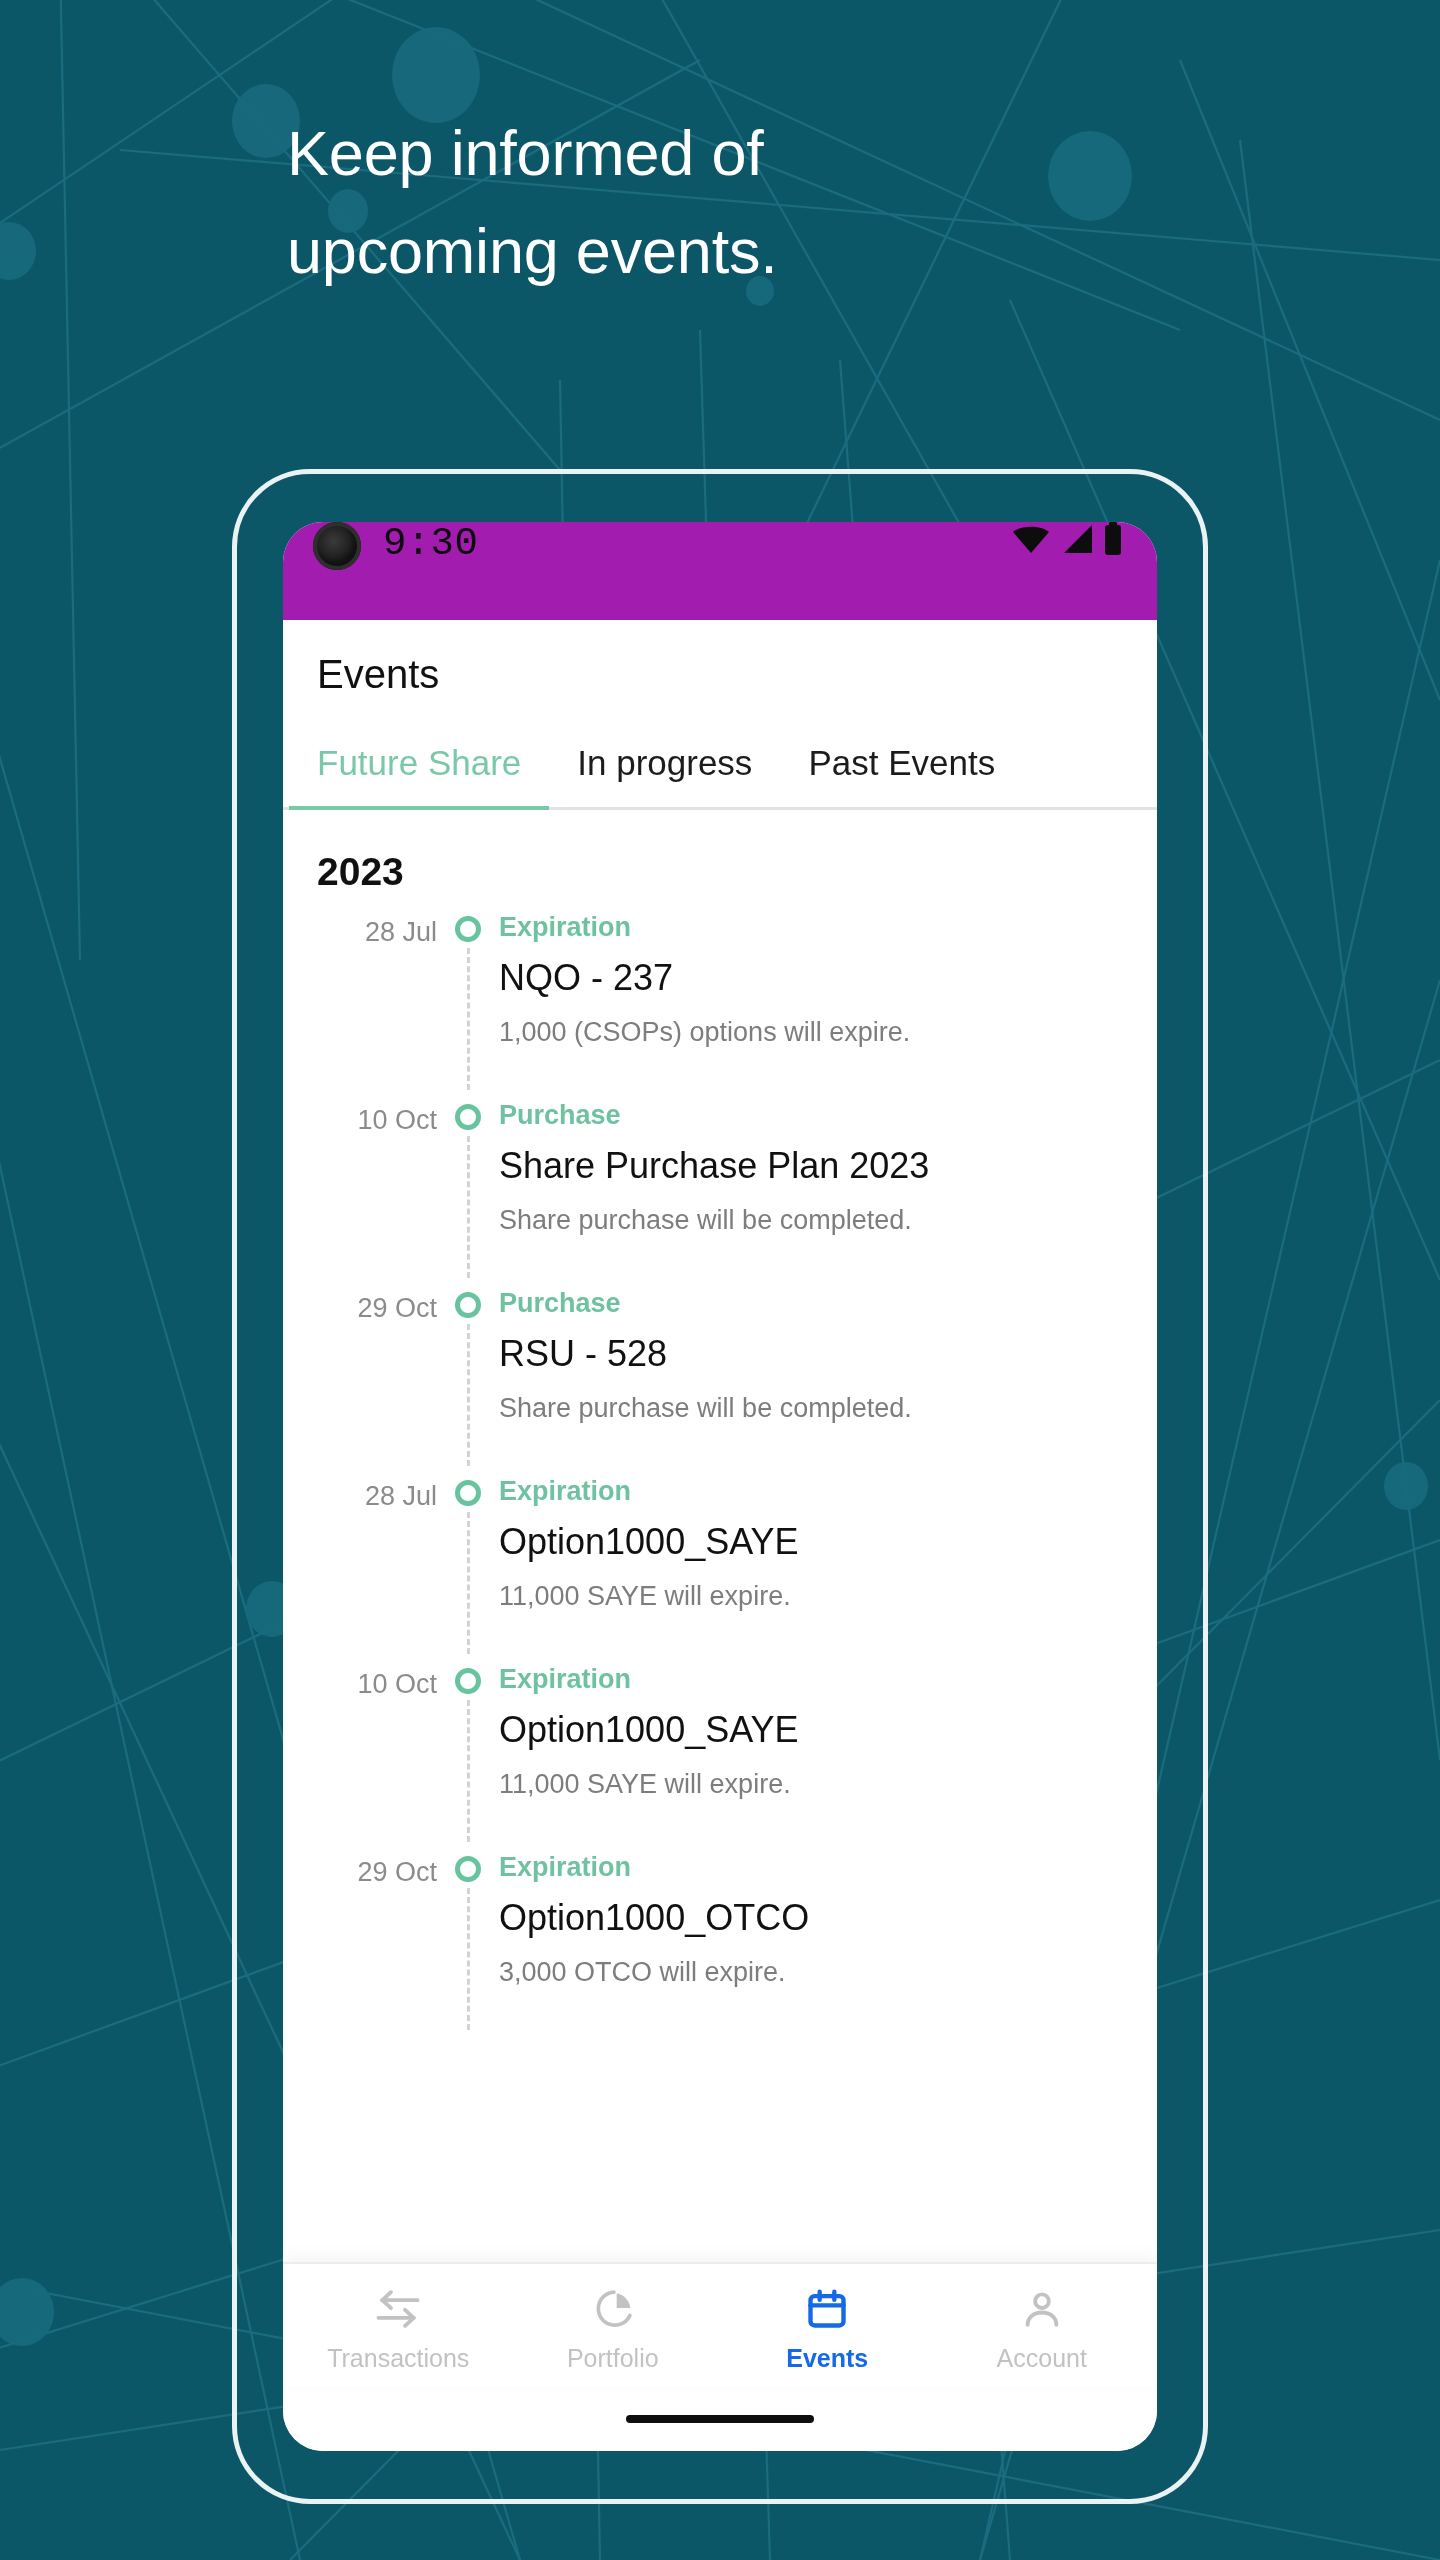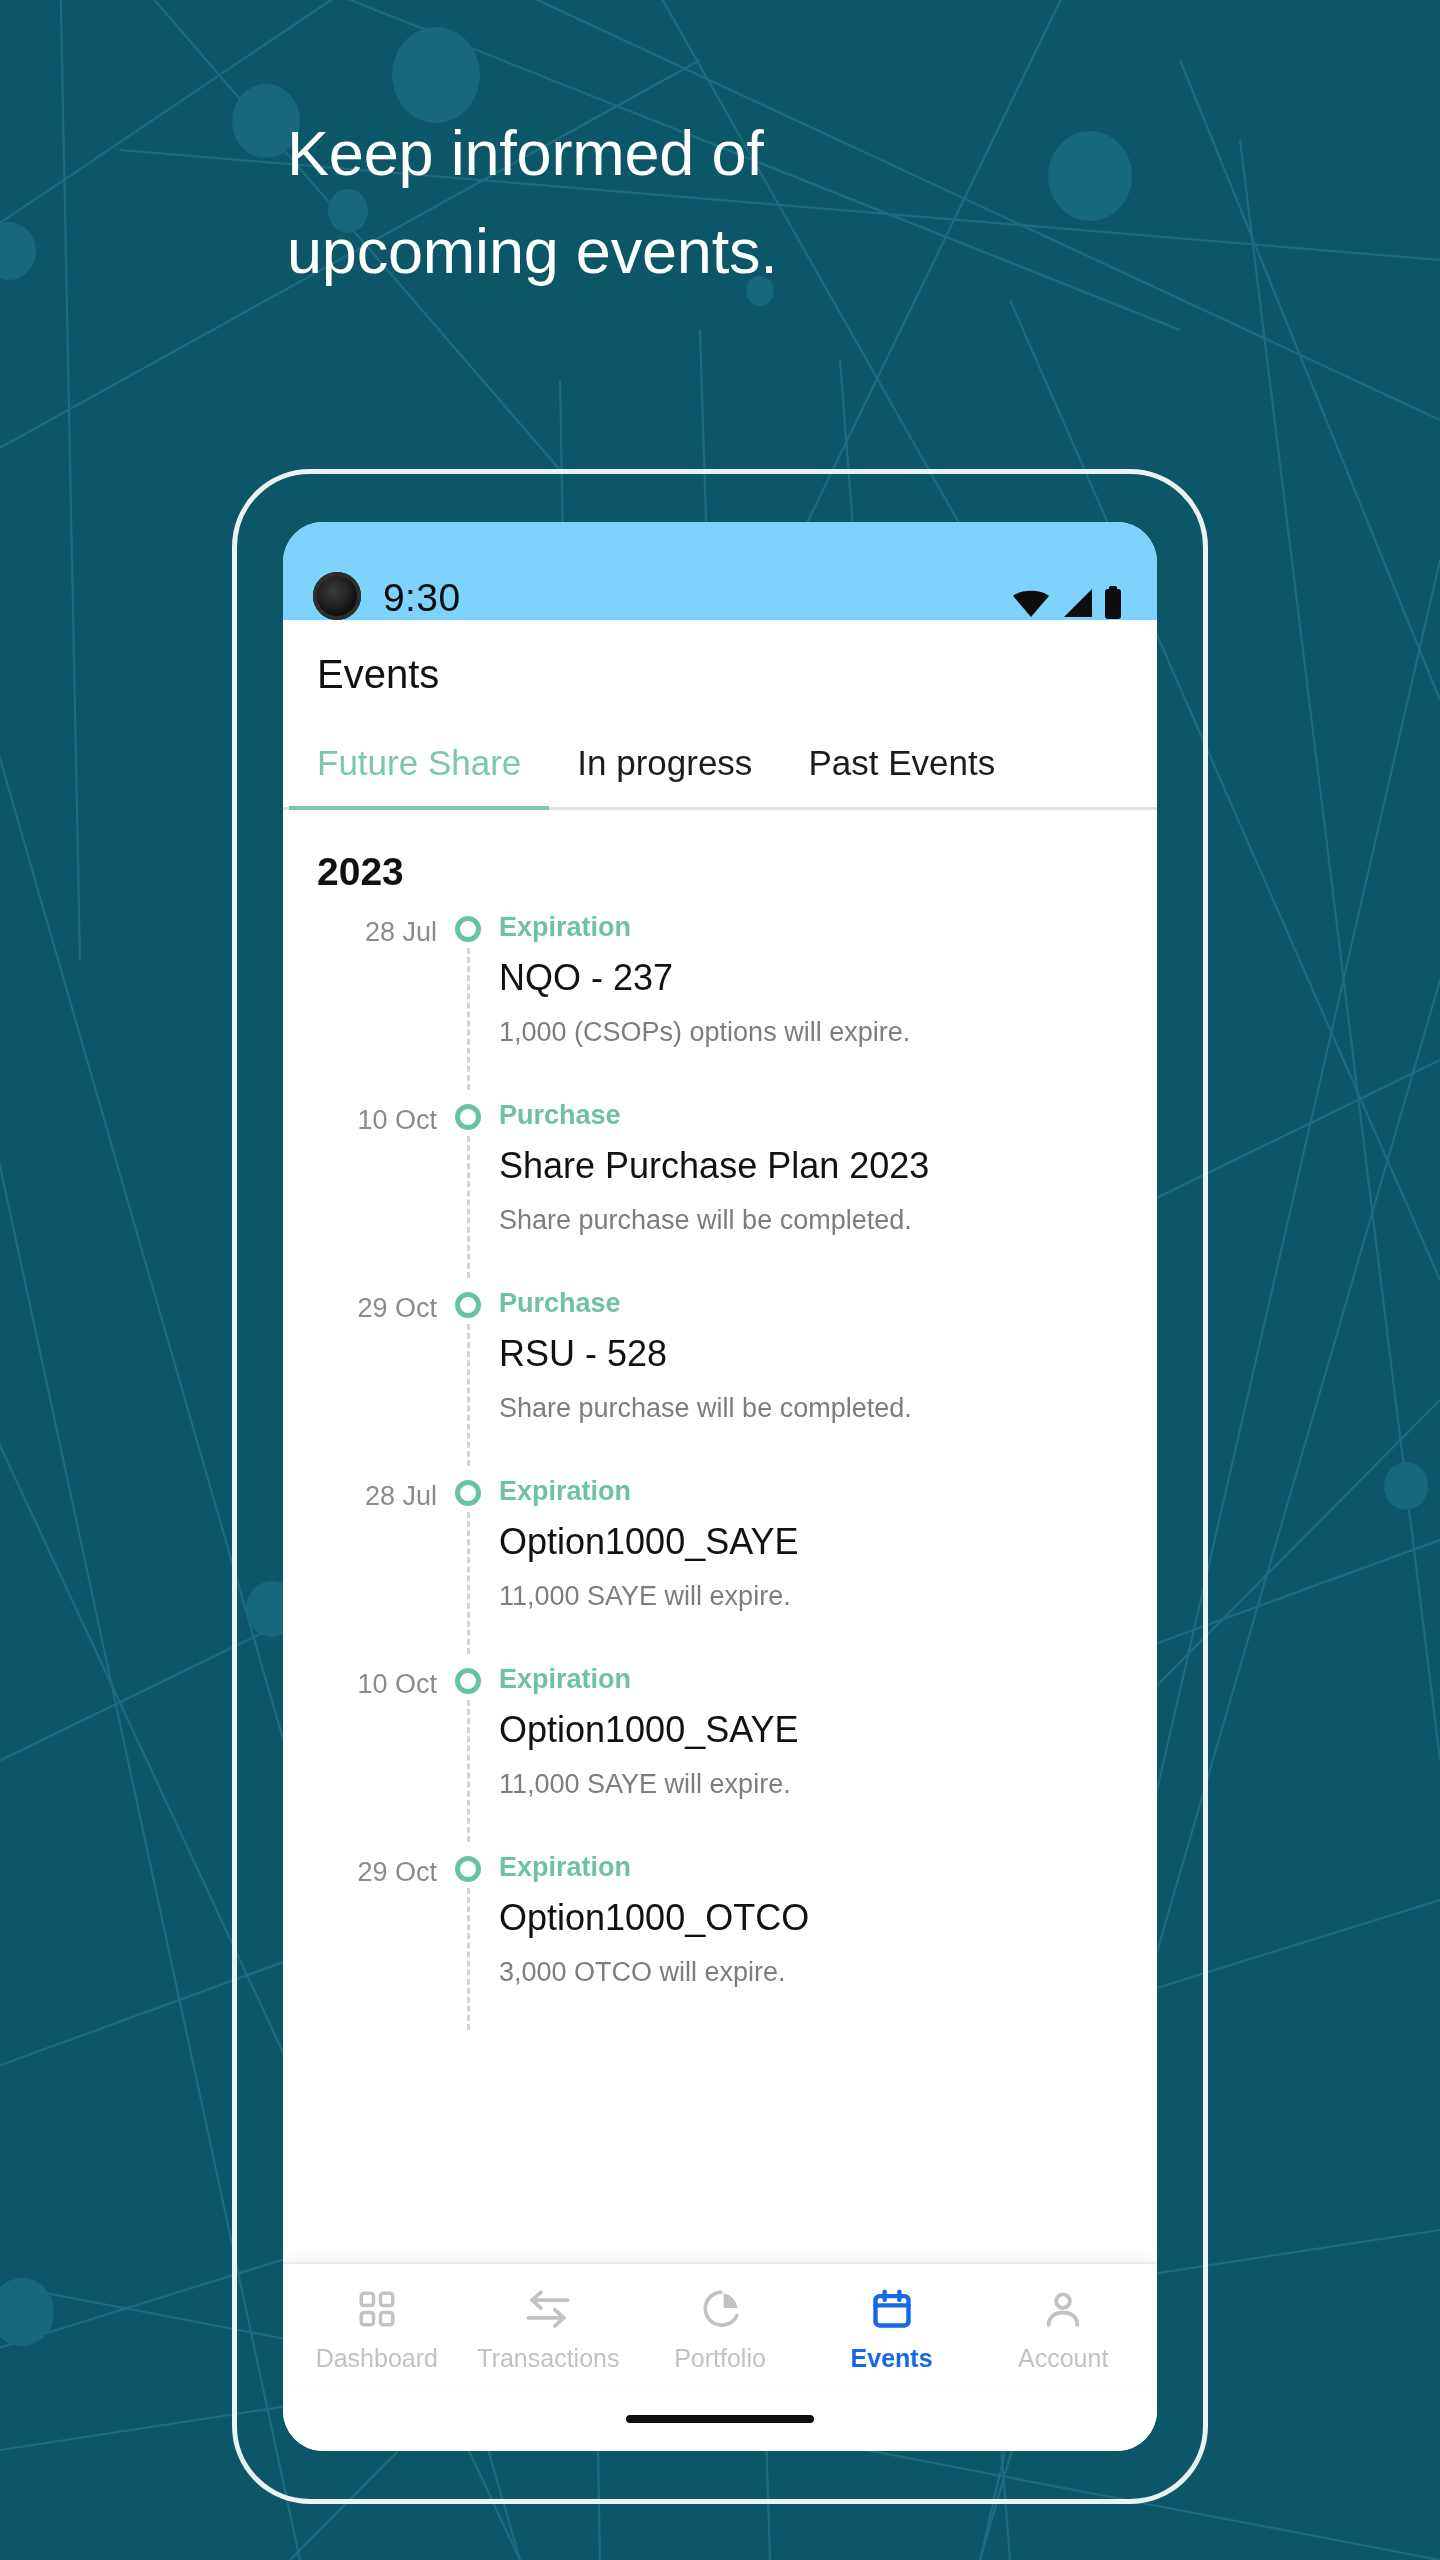--- a/index.html
+++ b/index.html
@@ -64,23 +64,24 @@
     overflow: hidden;
     display: flex;
     flex-direction: column;
   }
 
   
   .status-bar {
     height: 98px;
     flex: 0 0 98px;
     display: flex;
-    align-items: flex-end;
+    align-items: flex-start;
     padding: 0 34px 0 30px;
-    background: #7dd3fc;
+    background: #a21caf;
+    font-family: Liberation Mono, monospace;
   }
   .punch-hole {
     width: 48px;
     height: 48px;
     border-radius: 50%;
     background: radial-gradient(circle at 43% 40%, #3a3a3a 0%, #222 38%, #121212 55%, #0a0a0a 100%);
     box-shadow: inset 0 0 0 4px #2e2e2e;
     flex: 0 0 48px;
   }
   .status-time {
@@ -412,31 +413,20 @@
             <div class="event-category">Expiration</div>
             <div class="event-title">Option1000_OTCO</div>
             <div class="event-desc">3,000 OTCO will expire.</div>
           </div>
         </div>
       </div>
 
     <div class="bottom-nav" id="nav-root">
         <div class="nav-item">
           <span class="nav-icon">
-            <svg width="42" height="42" viewBox="0 0 24 24" fill="none" stroke="#c2c2c2" stroke-width="2">
-              <rect x="3" y="3" width="7" height="7" rx="1.6"></rect>
-              <rect x="14" y="3" width="7" height="7" rx="1.6"></rect>
-              <rect x="3" y="14" width="7" height="7" rx="1.6"></rect>
-              <rect x="14" y="14" width="7" height="7" rx="1.6"></rect>
-            </svg>
-          </span>
-          <span class="nav-label">Dashboard</span>
-        </div>
-        <div class="nav-item">
-          <span class="nav-icon">
             <svg width="46" height="40" viewBox="0 0 26 22" fill="none" stroke="#c2c2c2" stroke-width="2.2" stroke-linecap="round" stroke-linejoin="round">
               <path d="M24 6H4"></path>
               <path d="M9 1.5 4.2 6 9 10.5"></path>
               <path d="M2 16h20"></path>
               <path d="M17 11.5 21.8 16 17 20.5"></path>
             </svg>
           </span>
           <span class="nav-label">Transactions</span>
         </div>
         <div class="nav-item">

